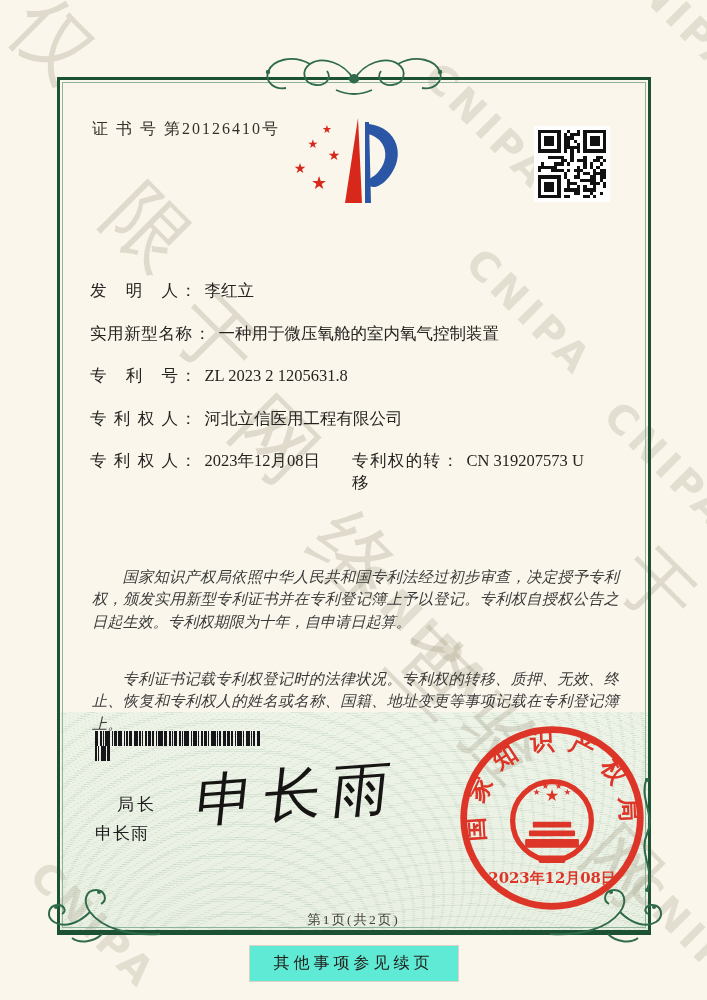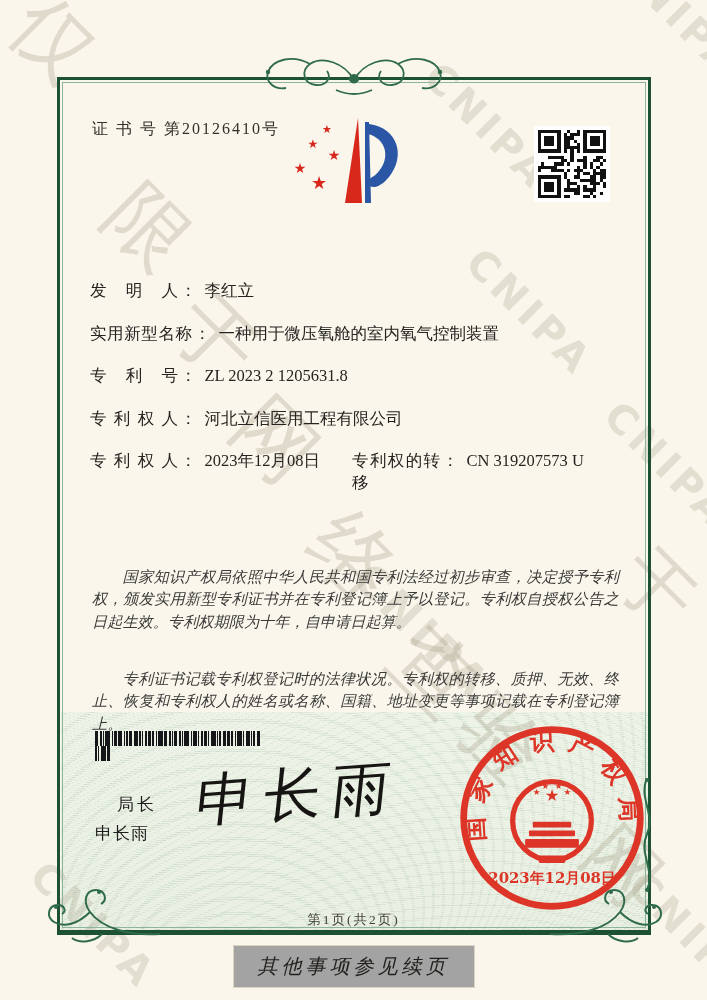--- a/index.html
+++ b/index.html
@@ -53,22 +53,22 @@
   .sign-name{position:absolute;left:95px;top:822px;font-family:"Liberation Sans","DejaVu Sans",sans-serif;
              font-size:17px;letter-spacing:1px;color:#1e1e1e;}
   .autograph{position:absolute;left:196px;top:756px;font-size:58px;color:#171513;letter-spacing:10px;
              transform:rotate(-4deg) skewX(-10deg);white-space:nowrap;}
 
   .seal{position:absolute;left:456px;top:722px;opacity:.94;}
 
   .page-num{position:absolute;left:0;top:911px;width:100%;text-align:center;
             font-size:13.5px;letter-spacing:2px;color:#44423c;}
   .footer-note{position:absolute;left:50%;top:945px;transform:translateX(-50%);
-               background:#a3a3a3;border:1px solid #d8d3c3;padding:7px 24px;
-               font-size:20px;letter-spacing:4px;color:#23211d;font-style:italic;}
+               background:#5eead4;border:1px solid #d8d3c3;padding:7px 24px;
+               font-size:16px;letter-spacing:4px;color:#23211d;}
 </style>
 </head>
 <body>
 
 <div class="page">
 
   <div class="waves"></div>
   <div id="watermarks">
       <span class="wm" style="left: 14px; top: 0px; font-size: 80px;">仅</span>
       <span class="wm" style="left: 108px; top: 188px; font-size: 80px;">限</span>

